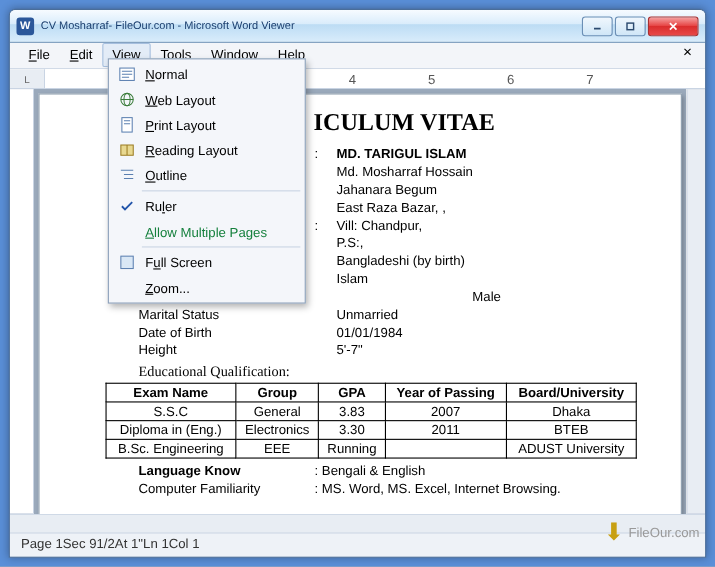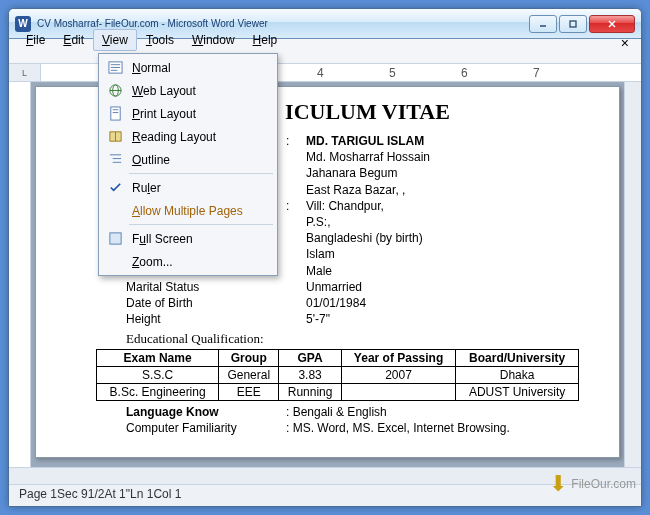--- a/index.html
+++ b/index.html
@@ -5,21 +5,21 @@
 *{box-sizing:border-box;margin:0;padding:0;font-family:"Segoe UI",Tahoma,sans-serif;font-size:12px}
 body{background:#5a8fd8;width:650px;height:515px;overflow:hidden;position:relative}
 .window{position:absolute;top:8px;left:8px;right:8px;bottom:8px;background:#fff;border:1px solid #4b6e99;border-radius:6px 6px 0 0;box-shadow:0 0 8px rgba(0,0,0,.3);display:flex;flex-direction:column;overflow:hidden}
 .titlebar{height:30px;background:linear-gradient(#f7fbff,#d9ecfb 45%,#bcdcf4 46%,#d9ecfb);display:flex;align-items:center;padding:0 6px;border-bottom:1px solid #6b8fb5}
 .app-icon{width:16px;height:16px;background:#2b579a;border-radius:3px;display:flex;align-items:center;justify-content:center;color:#fff;font-size:10px;font-weight:bold;margin-right:6px}
 .title-text{flex:1;color:#1a3e6e;font-size:10px}
 .win-btns{display:flex;gap:2px}
 .win-btn{width:28px;height:18px;border:1px solid #6b8fb5;border-radius:3px;display:flex;align-items:center;justify-content:center;background:linear-gradient(#f0f7fd,#cfe6f7);cursor:pointer}
 .win-btn.close{width:46px;background:linear-gradient(#f5a0a0,#e74848 45%,#d92b2b 46%,#e74848);border-color:#a83030;color:#fff}
 .win-btn svg{width:10px;height:10px}
-.menubar{height:24px;background:#f3f5f9;display:flex;align-items:flex-end;padding:12px 8px;border-bottom:1px solid #c9d4e3}
+.menubar{height:24px;background:#f3f5f9;display:flex;align-items:flex-start;padding:0 8px;border-bottom:1px solid #c9d4e3}
 .menu-item{padding:3px 8px;cursor:pointer;border:1px solid transparent;border-radius:2px}
 .menu-item u{text-decoration:underline}
 .menu-item.open{background:#e3ecf7;border:1px solid #a6bfde}
 .menu-close{margin-left:auto;font-size:14px;cursor:pointer;padding:0 4px}
 .ruler-area{display:flex;background:#fff}
 .ruler-corner{width:32px;height:18px;background:#e8edf3;border-right:1px solid #c9d4e3;border-bottom:1px solid #c9d4e3;display:flex;align-items:center;justify-content:center;font-size:9px;color:#666}
 .h-ruler{flex:1;height:18px;background:#fff;border-bottom:1px solid #c9d4e3;position:relative;overflow:hidden}
 .ruler-marks{position:absolute;top:0;left:0;right:0;height:100%;display:flex;align-items:center;font-size:9px;color:#555;padding-left:60px}
 .ruler-num{width:72px;text-align:left}
 .content-wrap{flex:1;display:flex;overflow:hidden;background:#9aa9bb}
@@ -36,21 +36,21 @@
 .section{font-weight:normal;font-size:13px;font-family:"Times New Roman",serif;margin-top:4px}
 table.edu{border-collapse:collapse;width:100%;margin-top:2px;font-family:"Times New Roman",serif;font-size:12px}
 table.edu th,table.edu td{border:1px solid #000;padding:1px 4px;text-align:center}
 table.edu th{font-weight:bold}
 .statusbar{height:22px;background:#eef2f7;border-top:1px solid #c9d4e3;display:flex;align-items:flex-start;padding:2px 10px;font-size:11px;color:#333}
 .dropdown{position:absolute;top:53px;left:98px;width:180px;background:#f4f6fa;border:1px solid #8a9fb8;box-shadow:2px 3px 6px rgba(0,0,0,.3);padding:2px;z-index:100}
 .dd-item{display:flex;align-items:center;height:23px;padding:0 6px 0 2px;cursor:pointer;border:1px solid transparent;border-radius:2px}
 .dd-icon{width:22px;height:20px;display:flex;align-items:center;justify-content:center;margin-right:6px}
 .dd-icon svg{width:15px;height:15px}
 .dd-sep{height:1px;background:#c9d4e3;margin:2px 2px 2px 28px}
-.dd-disabled{color:#a16207;cursor:default}
+.dd-disabled{color:#15803d;cursor:default}
 .watermark{position:absolute;bottom:18px;right:14px;color:#999;font-size:20px;font-weight:300;display:flex;align-items:center;gap:4px;z-index:50;pointer-events:none}
 .watermark .dl-icon{color:#c8a012;font-size:22px}
 </style>
 </head>
 <body>
 
 <div class="window">
   <div class="titlebar">
     <div class="app-icon">W</div>
     <div class="title-text">CV Mosharraf- FileOur.com - Microsoft Word Viewer</div>
@@ -138,21 +138,21 @@
             <div class="row" style="margin-left: 30px;">
               <div class="lbl"></div>
               <div class="colon"></div>
               <div class="val">Bangladeshi (by birth)</div>
             </div>
             <div class="row" style="margin-left: 30px;">
               <div class="lbl"></div>
               <div class="colon"></div>
               <div class="val">Islam</div>
             </div>
-            <div class="row" style="margin-left: 30px;">
+            <div class="row" style="margin-left: 30px; text-align: center;">
               <div class="lbl">Sex</div>
               <div class="colon"></div>
               <div class="val">Male</div>
             </div>
             <div class="row" style="margin-left: 30px;">
               <div class="lbl">Marital Status</div>
               <div class="colon"></div>
               <div class="val">Unmarried</div>
             </div>
             <div class="row" style="margin-left: 30px;">
@@ -179,20 +179,27 @@
             </thead>
           <tbody id="edu-body">
               <tr>
                 <td>S.S.C</td>
                 <td>General</td>
                 <td>3.83</td>
                 <td>2007</td>
                 <td>Dhaka</td>
               </tr>
               <tr>
+                <td>Diploma in (Eng.)</td>
+                <td>Electronics</td>
+                <td>3.30</td>
+                <td>2011</td>
+                <td>BTEB</td>
+              </tr>
+              <tr>
                 <td>B.Sc. Engineering</td>
                 <td>EEE</td>
                 <td>Running</td>
                 <td></td>
                 <td>ADUST University</td>
               </tr>
             </tbody>
         </table>
         <div class="row" style="margin-top:3px;margin-left:30px">
           <div class="lbl" style="font-weight:bold">Language Know</div>

